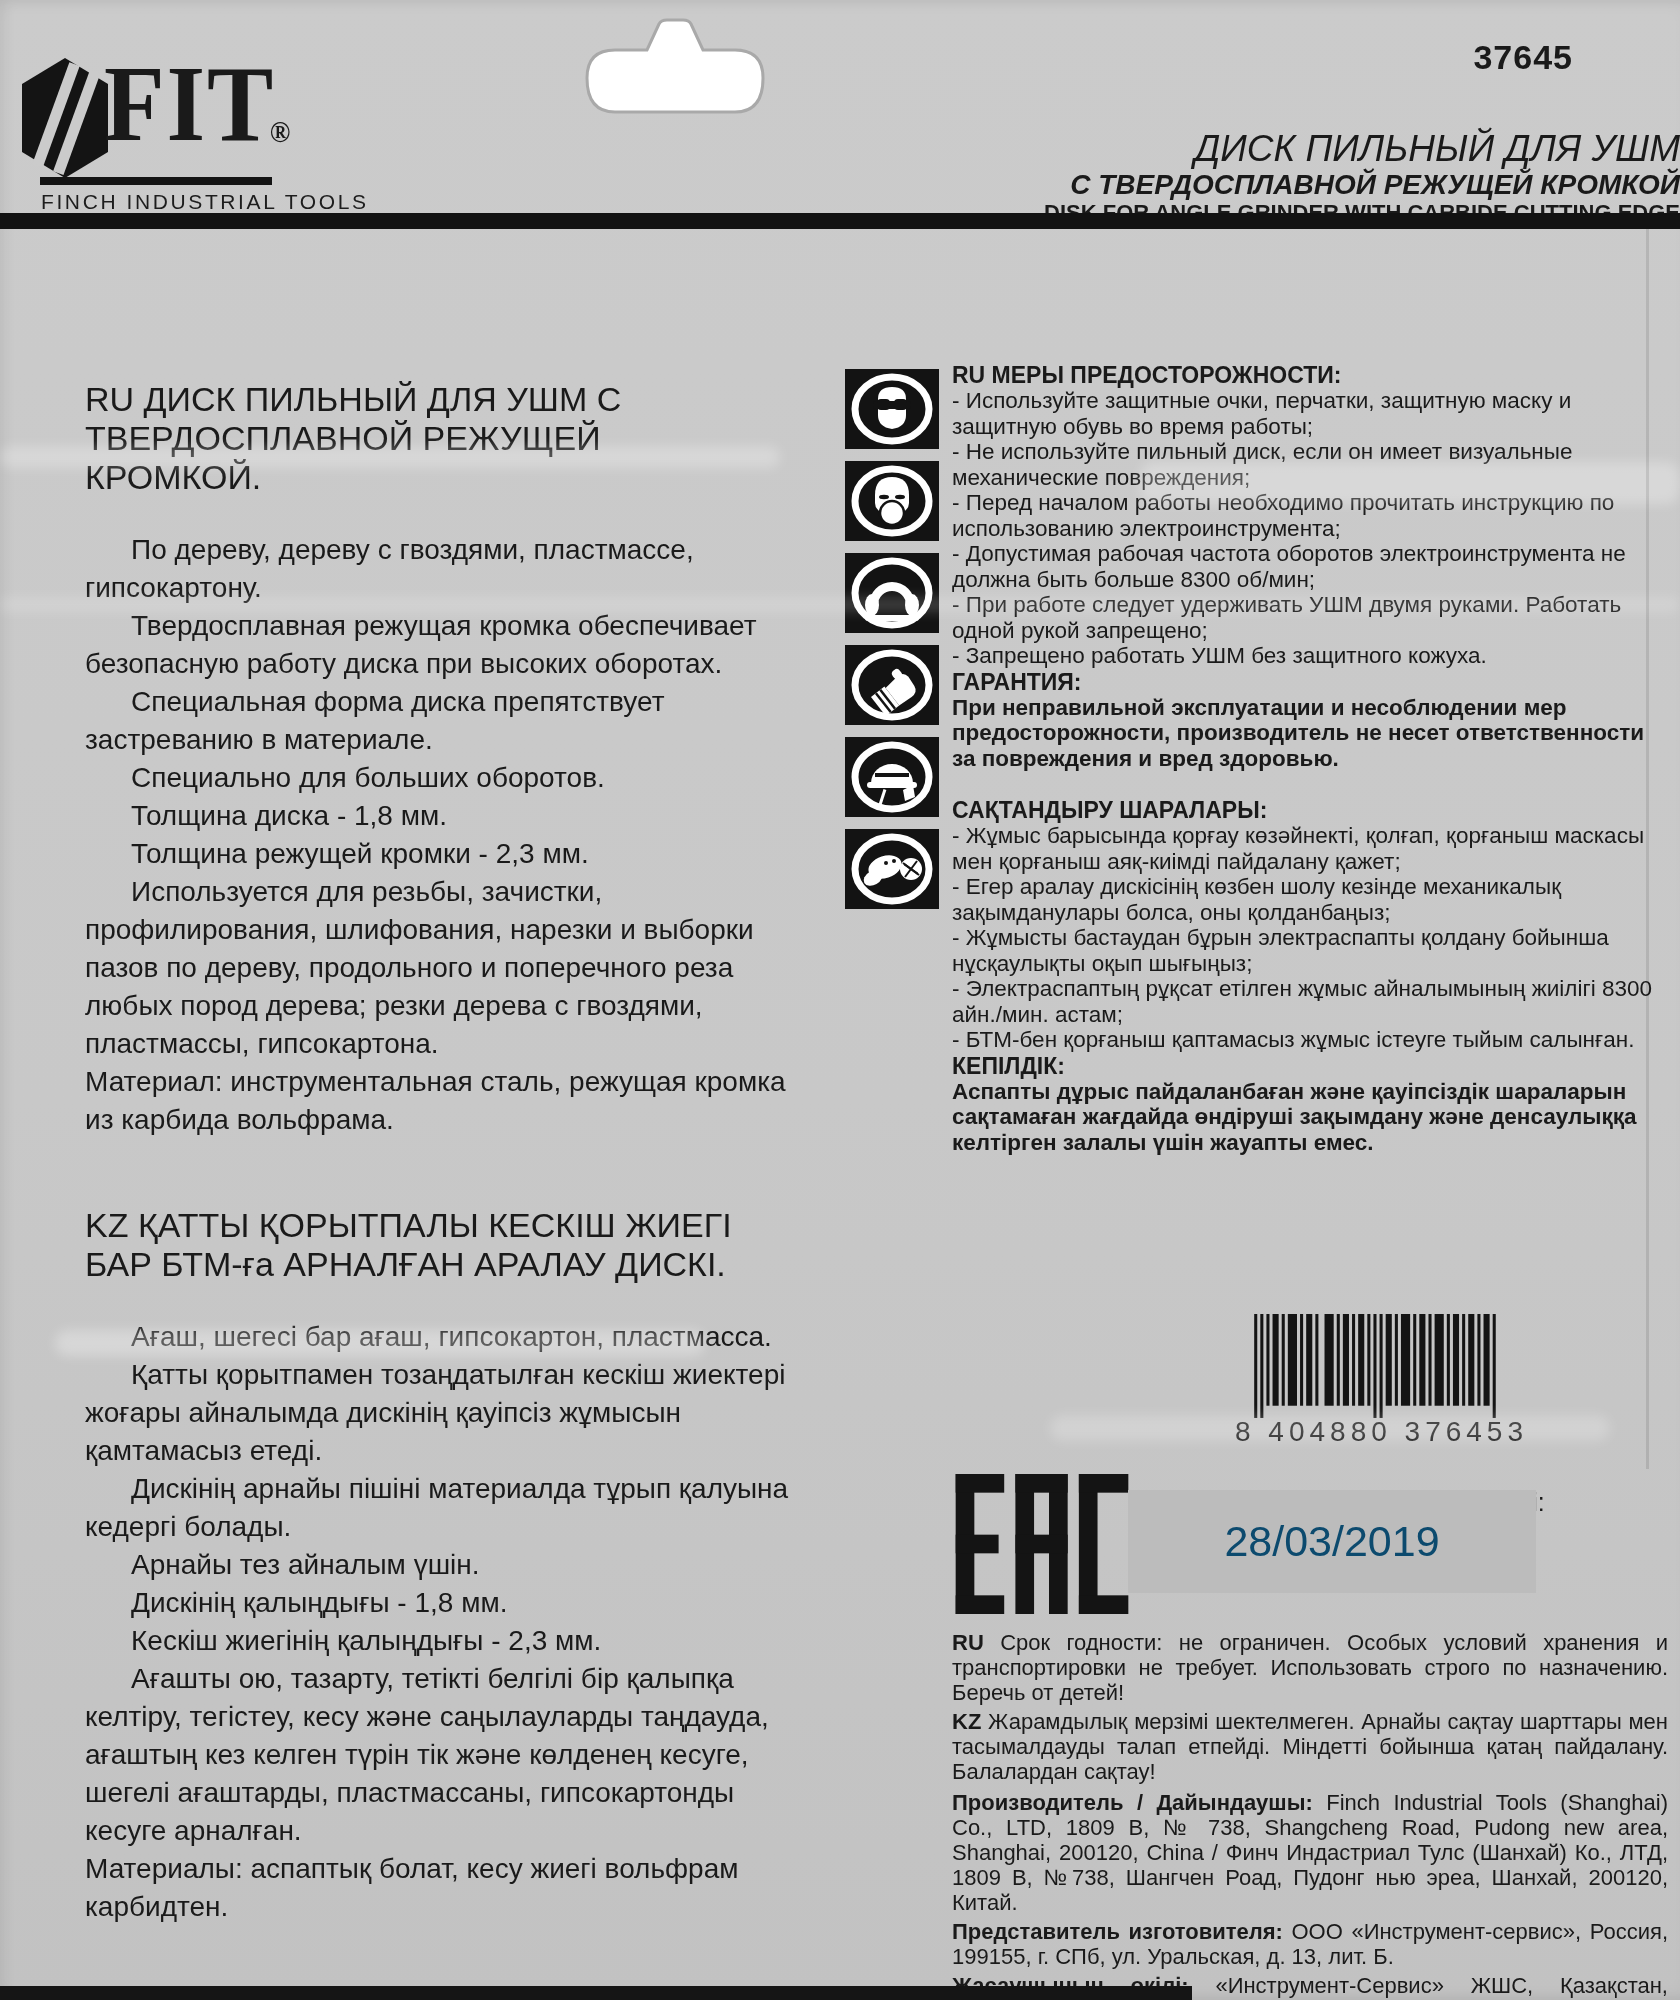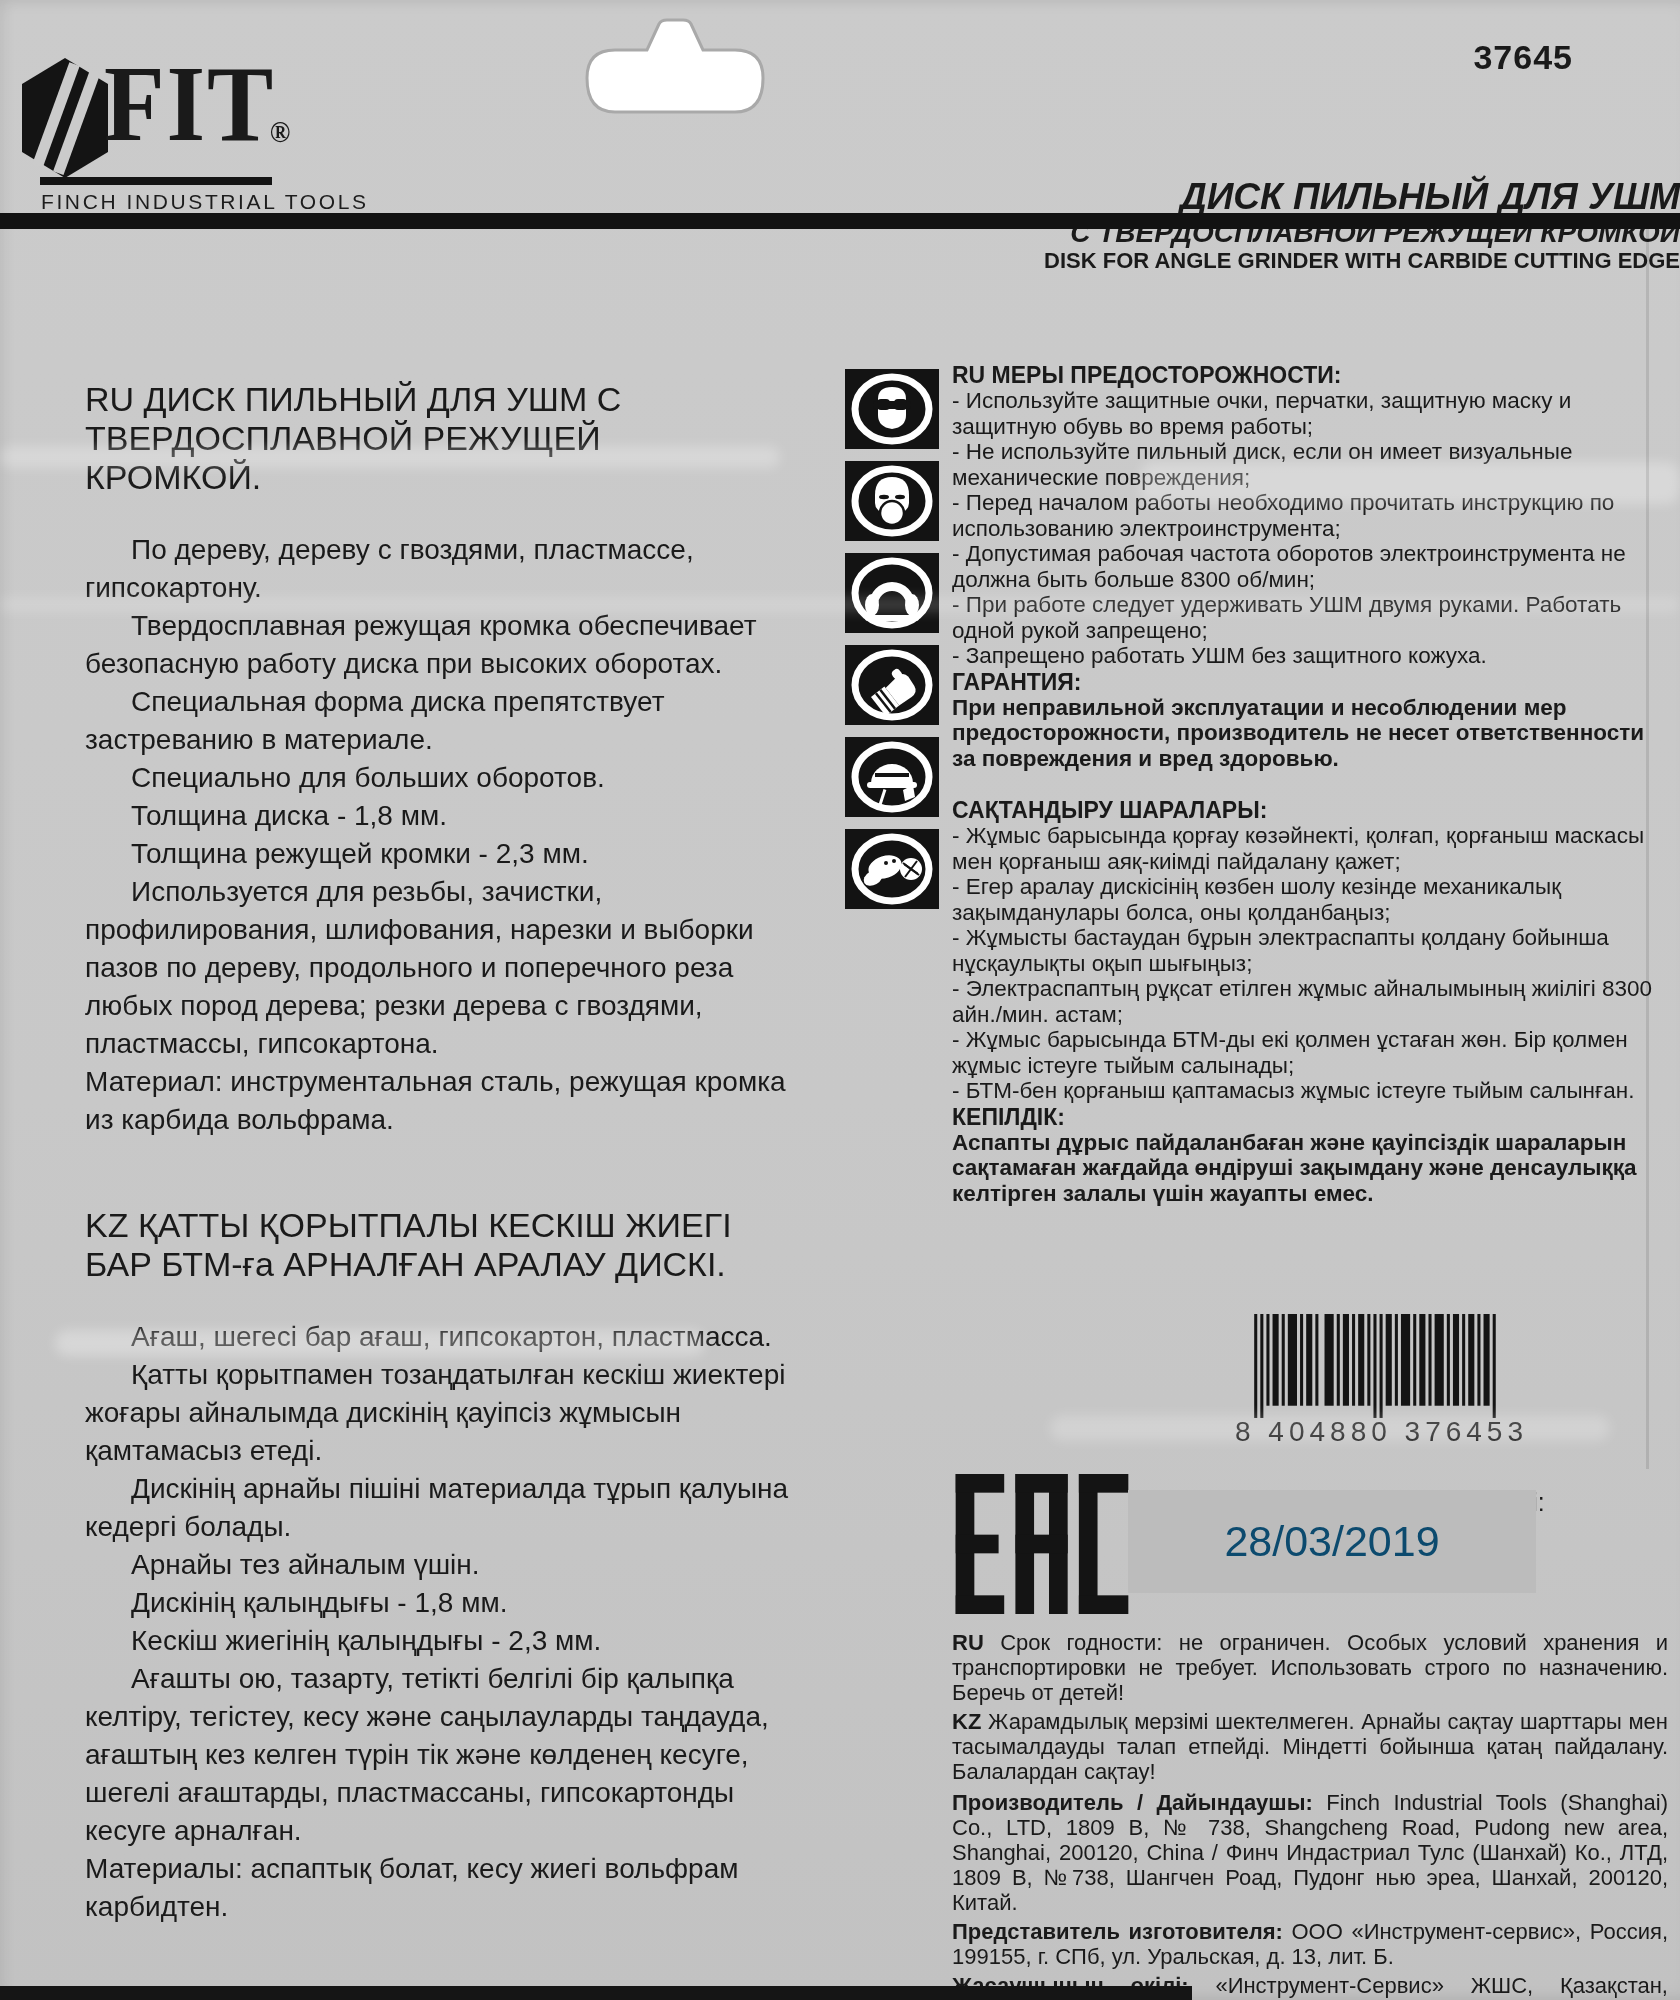--- a/index.html
+++ b/index.html
@@ -11,21 +11,21 @@
   .brand{position:absolute;left:22px;top:50px;width:300px;}
   .brand-row{display:flex;align-items:flex-start;}
   .fit-text{font-family:"Liberation Serif",serif;font-weight:bold;font-size:108px;line-height:108px;
     letter-spacing:2px;transform:scaleX(.92);transform-origin:left top;margin-left:-4px;}
   .reg{font-size:30px;font-weight:bold;position:relative;top:2px;left:-6px;}
   .brand-underline{position:absolute;left:18px;top:127px;width:232px;height:8px;background:#141414;}
   .brand-tagline{position:absolute;left:19px;top:140px;font-size:21px;font-weight:normal;
     letter-spacing:2.6px;white-space:nowrap;color:#1d1d1d;}
   .sku{position:absolute;top:38px;right:127px;font-size:34px;font-weight:bold;letter-spacing:1px;}
   .titles{position:absolute;top:129px;right:20px;text-align:right;}
-  .title-ru{font-size:37px;font-weight:bold;font-style:italic;line-height:40px;margin-top:48px;}
+  .title-ru{font-size:37px;font-weight:normal;font-style:italic;line-height:40px;}
   .title-ru2{font-size:28px;font-weight:bold;font-style:italic;line-height:31px;}
   .title-en{font-size:22px;font-weight:bold;line-height:26px;}
   .divider{position:absolute;left:0;top:213px;width:1680px;height:16px;background:#121212;}
   .hang{position:absolute;left:585px;top:16px;}
   
   .leftcol{position:absolute;left:85px;width:712px;}
   .l-ru{top:380px;} .l-kz{top:1206px;}
   .lhead{font-size:34px;font-weight:normal;line-height:39px;margin:0 0 34px 0;max-width:680px;}
   .lp{font-size:28px;line-height:38px;margin:0;text-indent:46px;}
   .lp.noindent{text-indent:0;}
@@ -189,21 +189,20 @@
     <p class="rp">- При работе следует удерживать УШМ двумя руками. Работать одной рукой запрещено;</p>
     <p class="rp">- Запрещено работать УШМ без защитного кожуха.</p>
     <h4 class="rhead">ГАРАНТИЯ:</h4>
     <p class="rp b">При неправильной эксплуатации и несоблюдении мер предосторожности, производитель не несет ответственности за повреждения и вред здоровью.</p>
     <div class="gap28"></div>
     <h4 class="rhead">САҚТАНДЫРУ ШАРАЛАРЫ:</h4>
     <p class="rp">- Жұмыс барысында қорғау көзәйнекті, қолғап, қорғаныш маскасы мен қорғаныш аяқ-киімді пайдалану қажет;</p>
     <p class="rp">- Егер аралау дискісінің көзбен шолу кезінде механикалық зақымданулары болса, оны қолданбаңыз;</p>
     <p class="rp">- Жұмысты бастаудан бұрын электраспапты қолдану бойынша нұсқаулықты оқып шығыңыз;</p>
     <p class="rp">- Электраспаптың рұқсат етілген жұмыс айналымының жиілігі 8300 айн./мин. астам;</p>
-    <p class="rp">- Жұмыс барысында БТМ-ды екі қолмен ұстаған жөн. Бір қолмен жұмыс істеуге тыйым салынады;</p>
     <p class="rp">- БТМ-бен қорғаныш қаптамасыз жұмыс істеуге тыйым салынған.</p>
     <h4 class="rhead">КЕПІЛДІК:</h4>
     <p class="rp b">Аспапты дұрыс пайдаланбаған және қауіпсіздік шараларын сақтамаған жағдайда өндіруші зақымдану және денсаулыққа келтірген залалы үшін жауапты емес.</p>
   </section>
 
   <svg class="barcode" width="247" height="106" viewBox="0 0 240 104">
     <g fill="#141414">
       <rect x="0" y="0" width="3" height="102"></rect>
         <rect x="6" y="0" width="3" height="102"></rect>
       <rect x="12" y="0" width="3" height="90"></rect>

